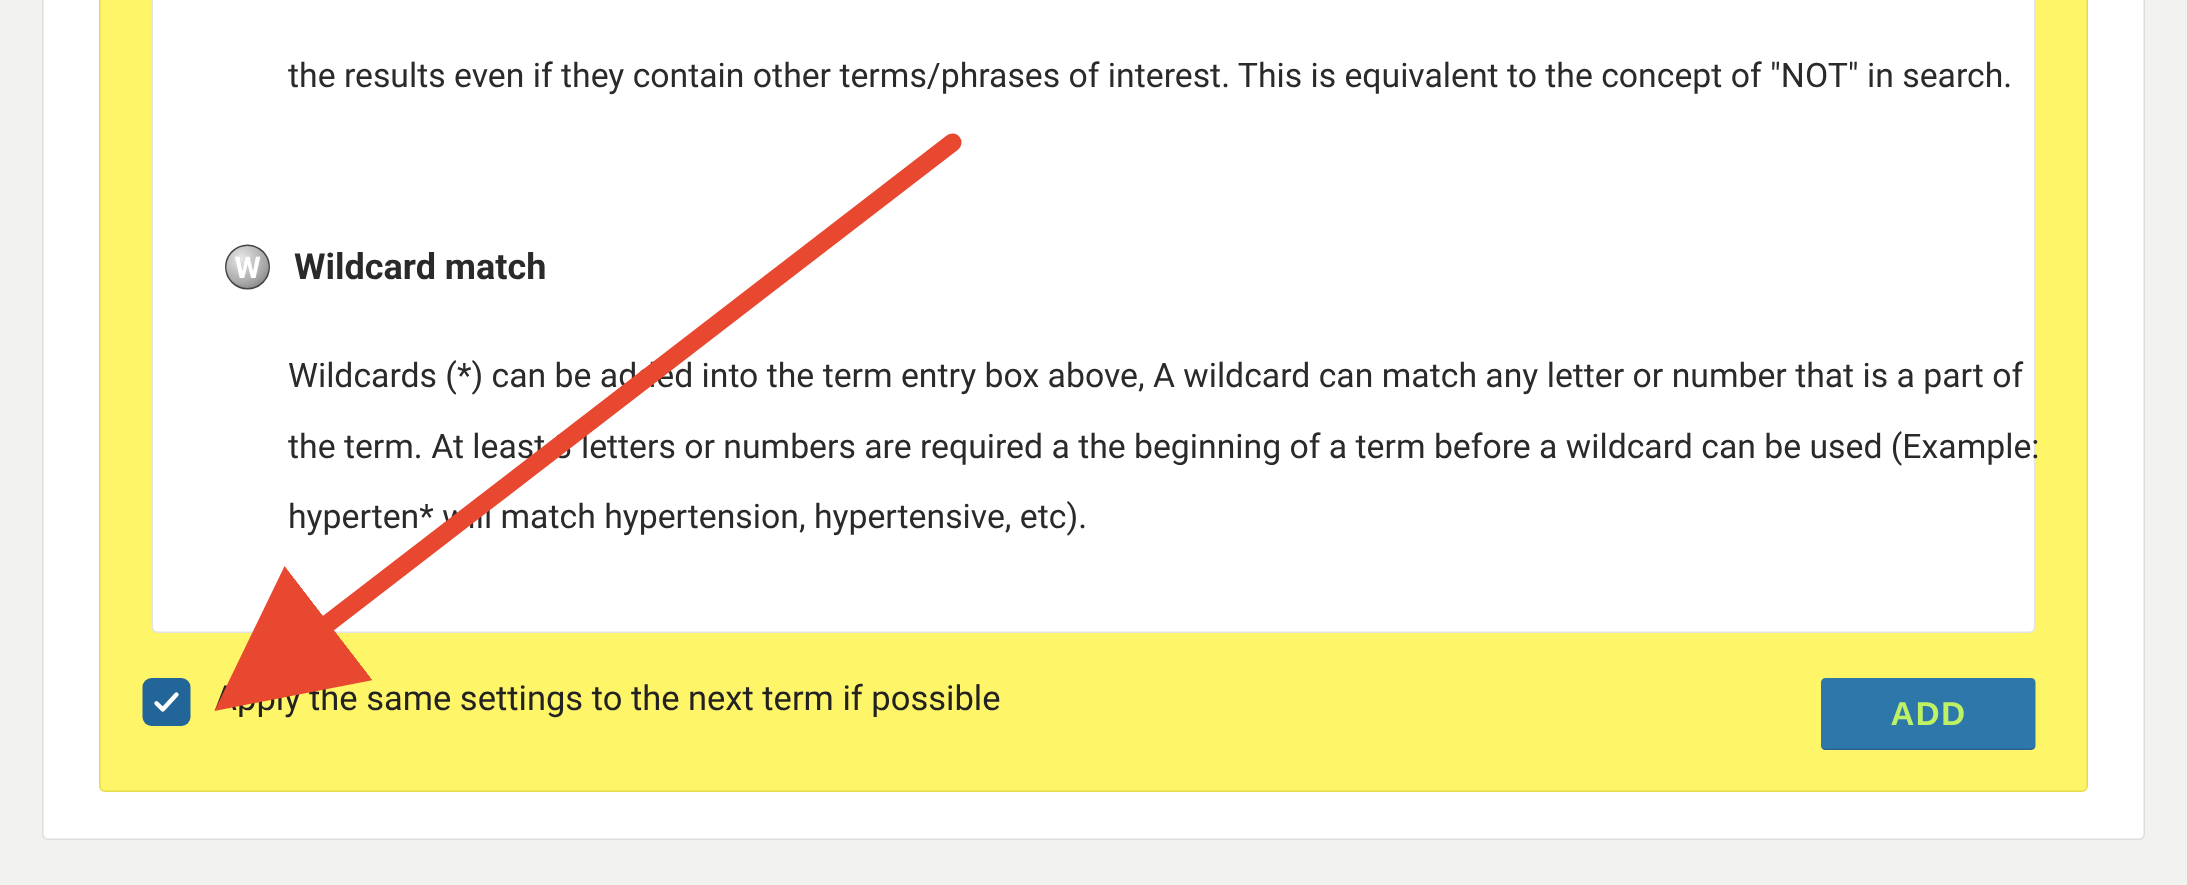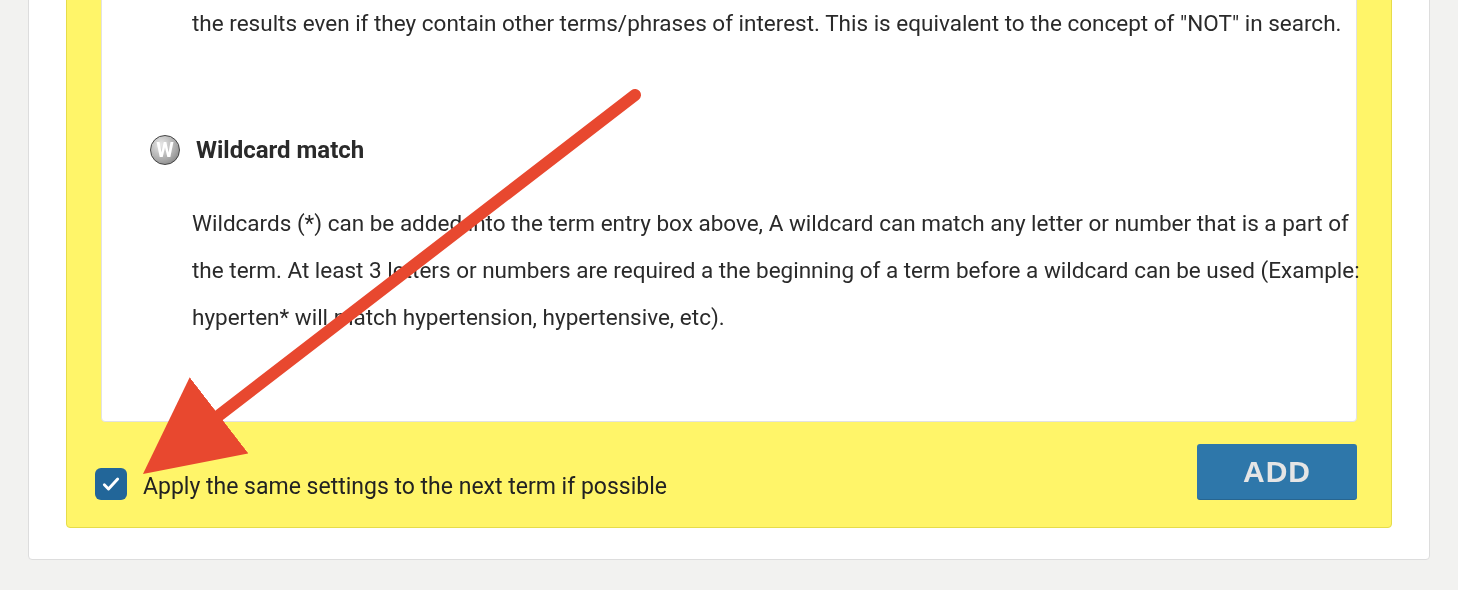--- a/index.html
+++ b/index.html
@@ -46,20 +46,21 @@
     width: 1256px;
     height: 432px;
     background: #ffffff;
     border: 1px solid #e2e2e2;
     border-radius: 4px;
   }
   .content-block {
     position: absolute;
     left: 150px;
     width: 1170px;
+    margin-top: 28px;
   }
   .desc-not {
     top: 0px;
     font-size: 22.5px;
     line-height: 47px;
   }
   .wildcard-row {
     top: 135px;
   }
   .wildcard-icon {
@@ -89,21 +90,21 @@
     font-size: 22.5px;
     line-height: 47px;
   }
   .footer-row {
     position: absolute;
     left: 95px;
     top: 452px;
     width: 1262px;
     height: 48px;
     display: flex;
-    align-items: flex-end;
+    align-items: flex-start;
   }
   .checkbox {
     width: 32px;
     height: 32px;
     border-radius: 6px;
     background: #226699;
     display: inline-flex;
     align-items: center;
     justify-content: center;
     margin-right: 16px;
@@ -111,22 +112,22 @@
   }
   .checkbox svg { stroke: #fff; }
   .apply-label {
     font-size: 23px;
     color: #222;
     flex: 1 1 auto;
   }
   .add-btn {
     flex: 0 0 auto;
     background: #2e77aa;
-    color: #e5e5e5;
-    font-size: 30px;
+    color: #bef264;
+    font-size: 22px;
     font-weight: 600;
     letter-spacing: 1px;
     padding: 11px 46px;
     border: none;
     border-radius: 3px;
     cursor: pointer;
     box-shadow: inset 0 -1px 0 rgba(0,0,0,0.15);
   }
   .arrow-overlay {
     position: absolute;

